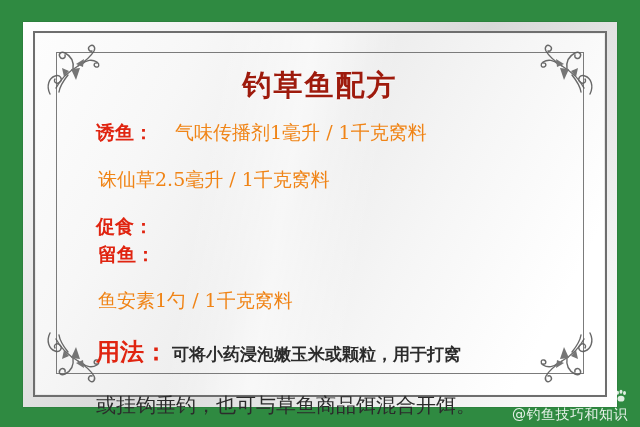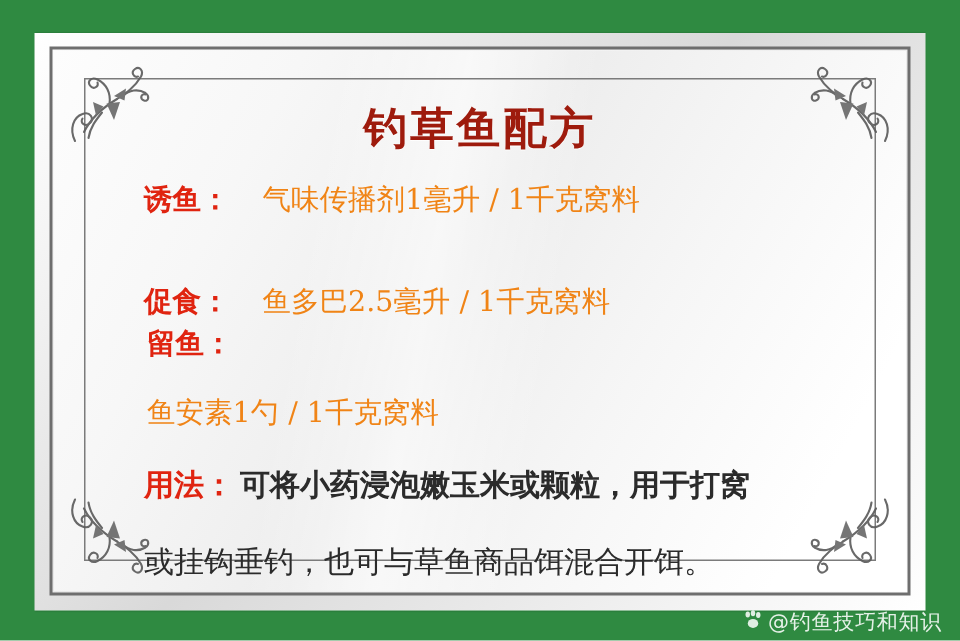--- a/index.html
+++ b/index.html
@@ -125,52 +125,53 @@
     white-space: nowrap;
   }
   .usage {
     display: flex;
     align-items: baseline;
     padding-left: 36px;
     margin-top: 22px;
   }
   .usage-label {
     color: #e02410;
-    font-size: 20px;
+    font-size: 24px;
     font-weight: bold;
     white-space: nowrap;
   }
   .usage-text {
     color: #2b2b2b;
-    font-size: 20px;
+    font-size: 17px;
     font-weight: bold;
     margin-left: 4px;
     white-space: nowrap;
   }
   .usage-line2 {
     color: #2b2b2b;
     font-size: 20px;
     font-weight: normal;
     padding-left: 36px;
     margin-top: 24px;
     white-space: nowrap;
   }
 
   
   .watermark {
     position: absolute;
     right: 12px;
     bottom: 3px;
     display: flex;
-    align-items: flex-start;
+    align-items: flex-end;
     gap: 3px;
     color: rgba(255,255,255,.88);
     font-size: 14px;
     font-family: "DejaVu Sans", "Liberation Sans", sans-serif;
     letter-spacing: .5px;
+    flex-direction: column;
   }
   .wm-icon { width: 14px; height: 14px; display:block; }
 </style>
 </head>
 <body>
 
 <div id="poster">
 
   <div class="frame-outer"></div>
   <div class="frame-bevel"></div>
@@ -244,25 +245,25 @@
   <div class="content">
 
     <div class="title">钓草鱼配方</div>
 
     <div class="row r1">
       <span class="label">诱鱼：</span>
       <span class="value">气味传播剂1毫升 / 1千克窝料</span>
     </div>
 
     <div class="row r2">
+      <span class="value">诛仙草2.5毫升 / 1千克窝料</span>
     </div>
 
     <div class="row r3">
       <span class="label">促食：</span>
-      <span class="value">鱼多巴2.5毫升 / 1千克窝料</span>
     </div>
 
 
     <div class="row r4">
       <span class="label">留鱼：</span>
       <span class="value">鱼安素1勺 / 1千克窝料</span>
     </div>
 
     <div class="usage">
       <span class="usage-label">用法：</span>

